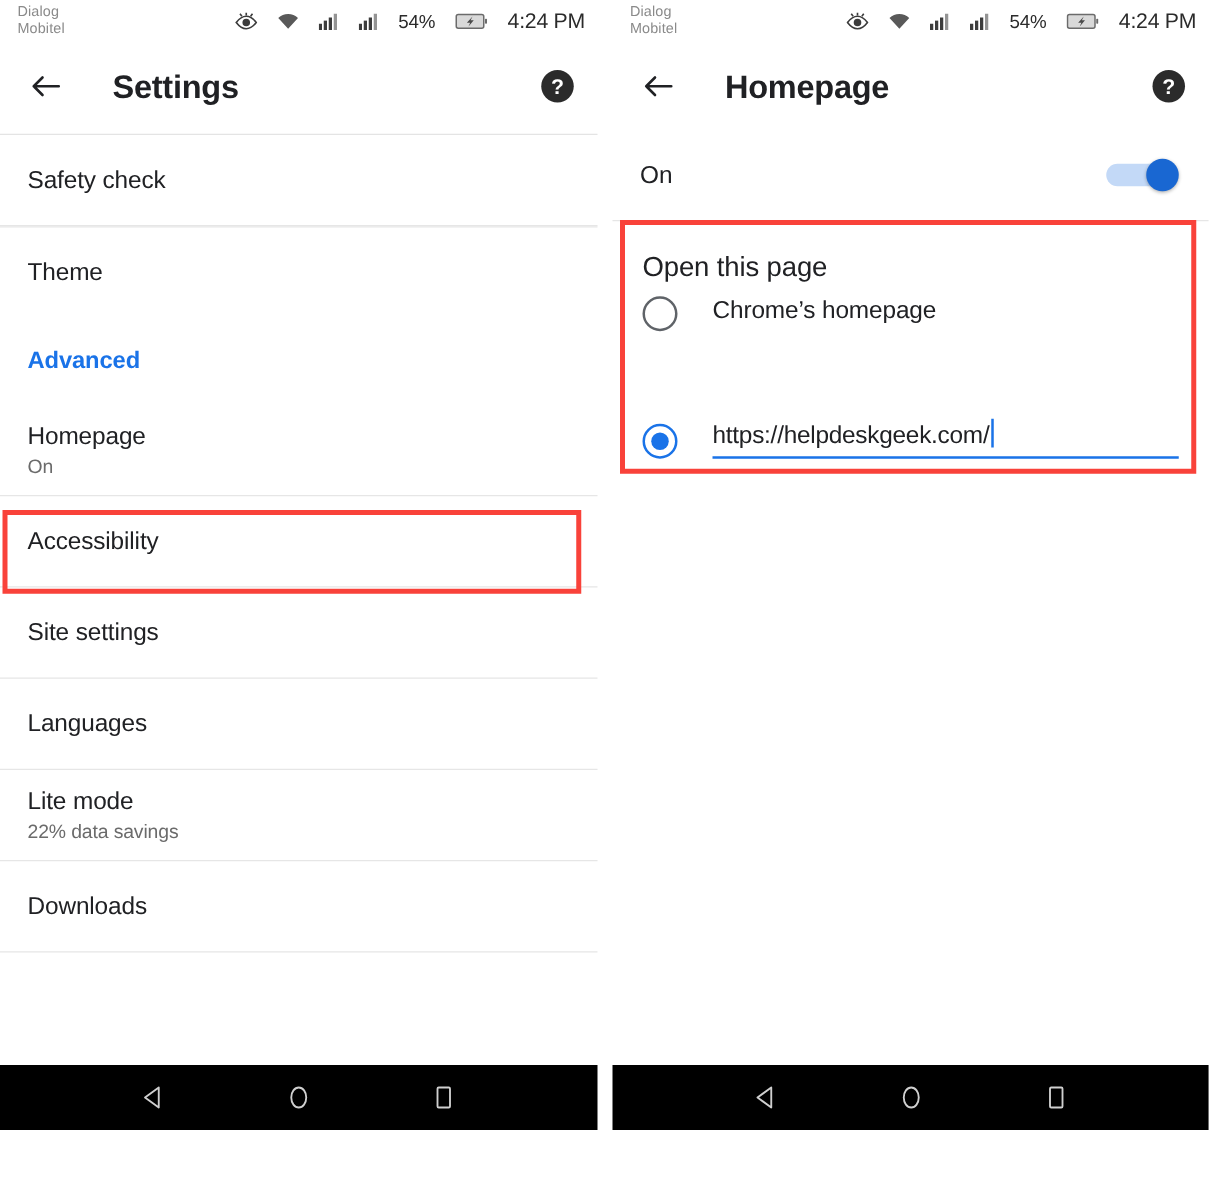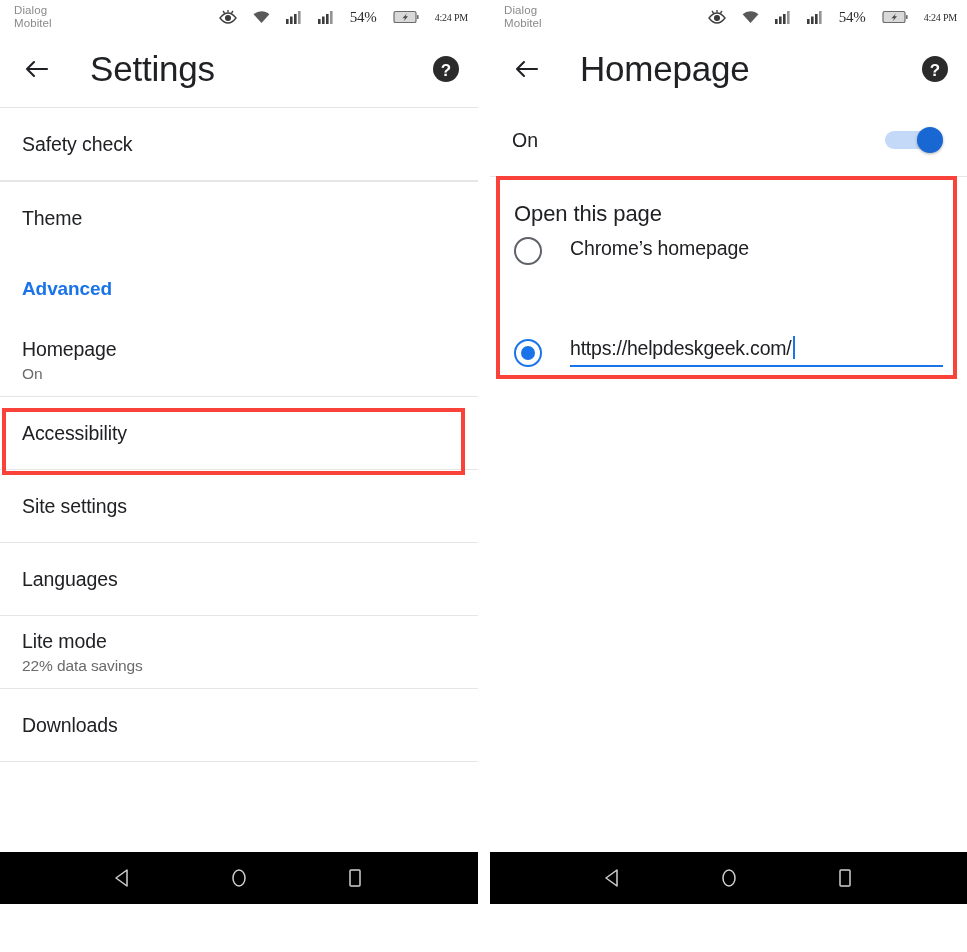--- a/index.html
+++ b/index.html
@@ -20,35 +20,34 @@
     height: 34px; display: flex; align-items: center;
     padding: 0 10px 0 14px; background: #ffffff;
   }
   .carrier {
     font-size: 11.5px; line-height: 13px; color: #8a8a8a;
     letter-spacing: .1px;
   }
   .status-right {
     margin-left: auto; display: flex; align-items: center; gap: 16px;
     color: #3c3c3c;
-    font-family: Liberation Serif, serif;
   }
   .status-right svg { display: block; }
   .battpct { font-size: 15px; color: #2b2b2b; letter-spacing: -.2px; }
-  .clock { font-size: 10px; color: #2b2b2b; letter-spacing: -.2px; }
+  .clock { font-size: 17px; color: #2b2b2b; letter-spacing: -.2px; }
 
   
   .appbar {
     height: 70px; display: flex; align-items: center;
     padding: 0 18px 0 22px;
   }
   .back-arrow { width: 30px; height: 30px; flex: 0 0 auto; color: #202124; cursor: pointer; }
   .appbar-title {
-    font-size: 35px; color: #202124; margin-left: 38px;
-    font-weight: 400; letter-spacing: -.2px;
+    font-size: 26px; color: #202124; margin-left: 38px;
+    font-weight: 700; letter-spacing: -.2px;
   }
   .help-icon { margin-left: auto; width: 28px; height: 28px; cursor: pointer; }
 
   .topdivider { height: 1px; background: #e4e4e4; margin-top: 3px; }
 
   
   .list { position: relative; }
   .row {
     position: relative; height: 72px; padding: 0 16px 0 22px;
     display: flex; flex-direction: column; justify-content: center;

